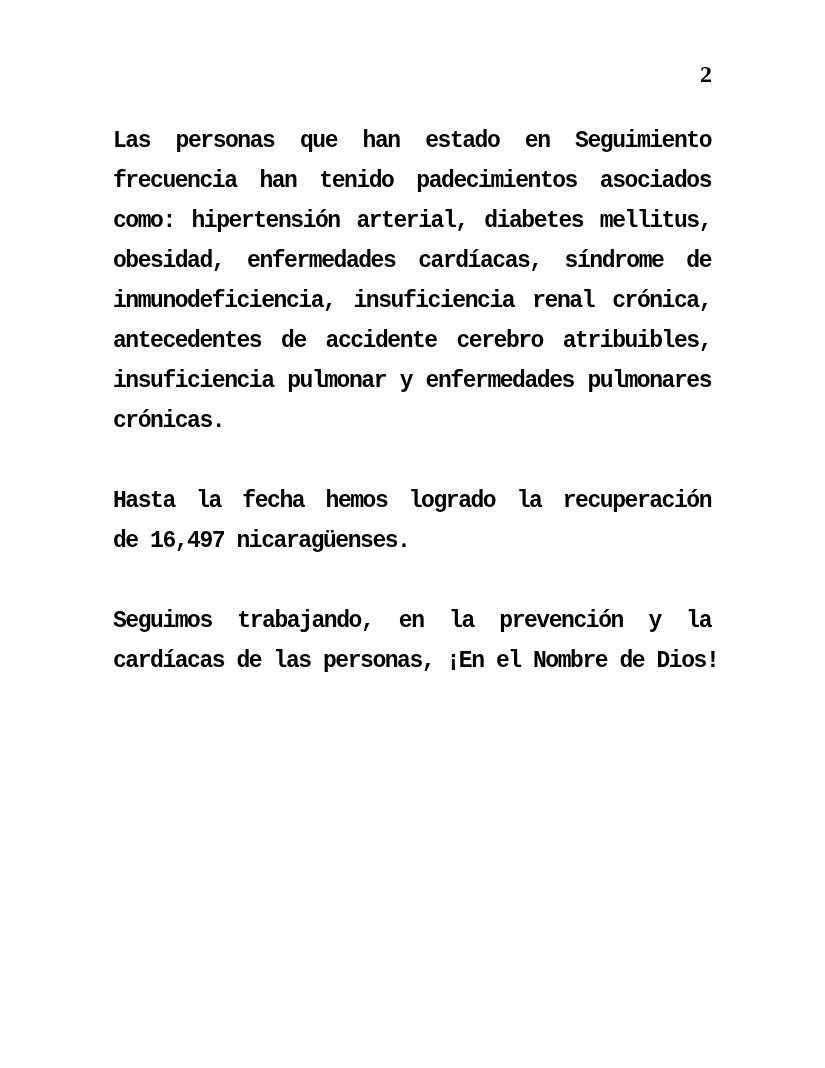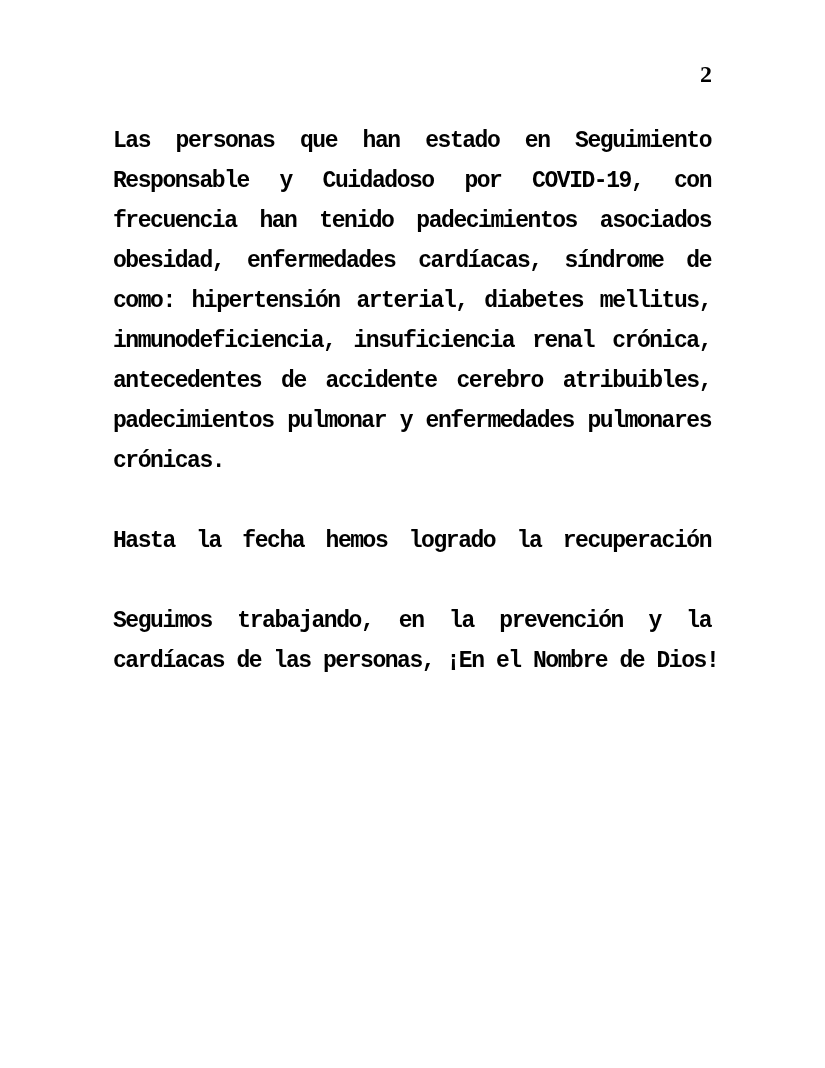--- a/index.html
+++ b/index.html
@@ -57,33 +57,33 @@
 <body>
 
 <div class="page">
 
   <div class="page-number">2</div>
 
   <div class="content">
 
     <div class="paragraph">
       <div class="line">Las personas que han estado en Seguimiento</div>
-      <div class="line">Responsable y Cuidadoso por COVID-19, con</div>
       <div class="line">frecuencia han tenido padecimientos asociados</div>
+      <div class="line">como: hipertensión arterial, diabetes mellitus,</div>
       <div class="line">obesidad, enfermedades cardíacas, síndrome de</div>
-      <div class="line">como: hipertensión arterial, diabetes mellitus,</div>
       <div class="line">inmunodeficiencia, insuficiencia renal crónica,</div>
       <div class="line">antecedentes de accidente cerebro atribuibles,</div>
-      <div class="line">padecimientos pulmonar y enfermedades pulmonares</div>
+      <div class="line">insuficiencia pulmonar y enfermedades pulmonares</div>
       <div class="line final">crónicas.</div>
     </div>
 
 
     <div class="paragraph">
       <div class="line">Hasta la fecha hemos logrado la recuperación</div>
+      <div class="line final">de 16,497 nicaragüenses.</div>
     </div>
 
     <div class="paragraph">
       <div class="line">Seguimos trabajando, en la prevención y la</div>
       <div class="line final">cardíacas de las personas, ¡En el Nombre de Dios!</div>
     </div>
 
   </div>
 </div>
 

